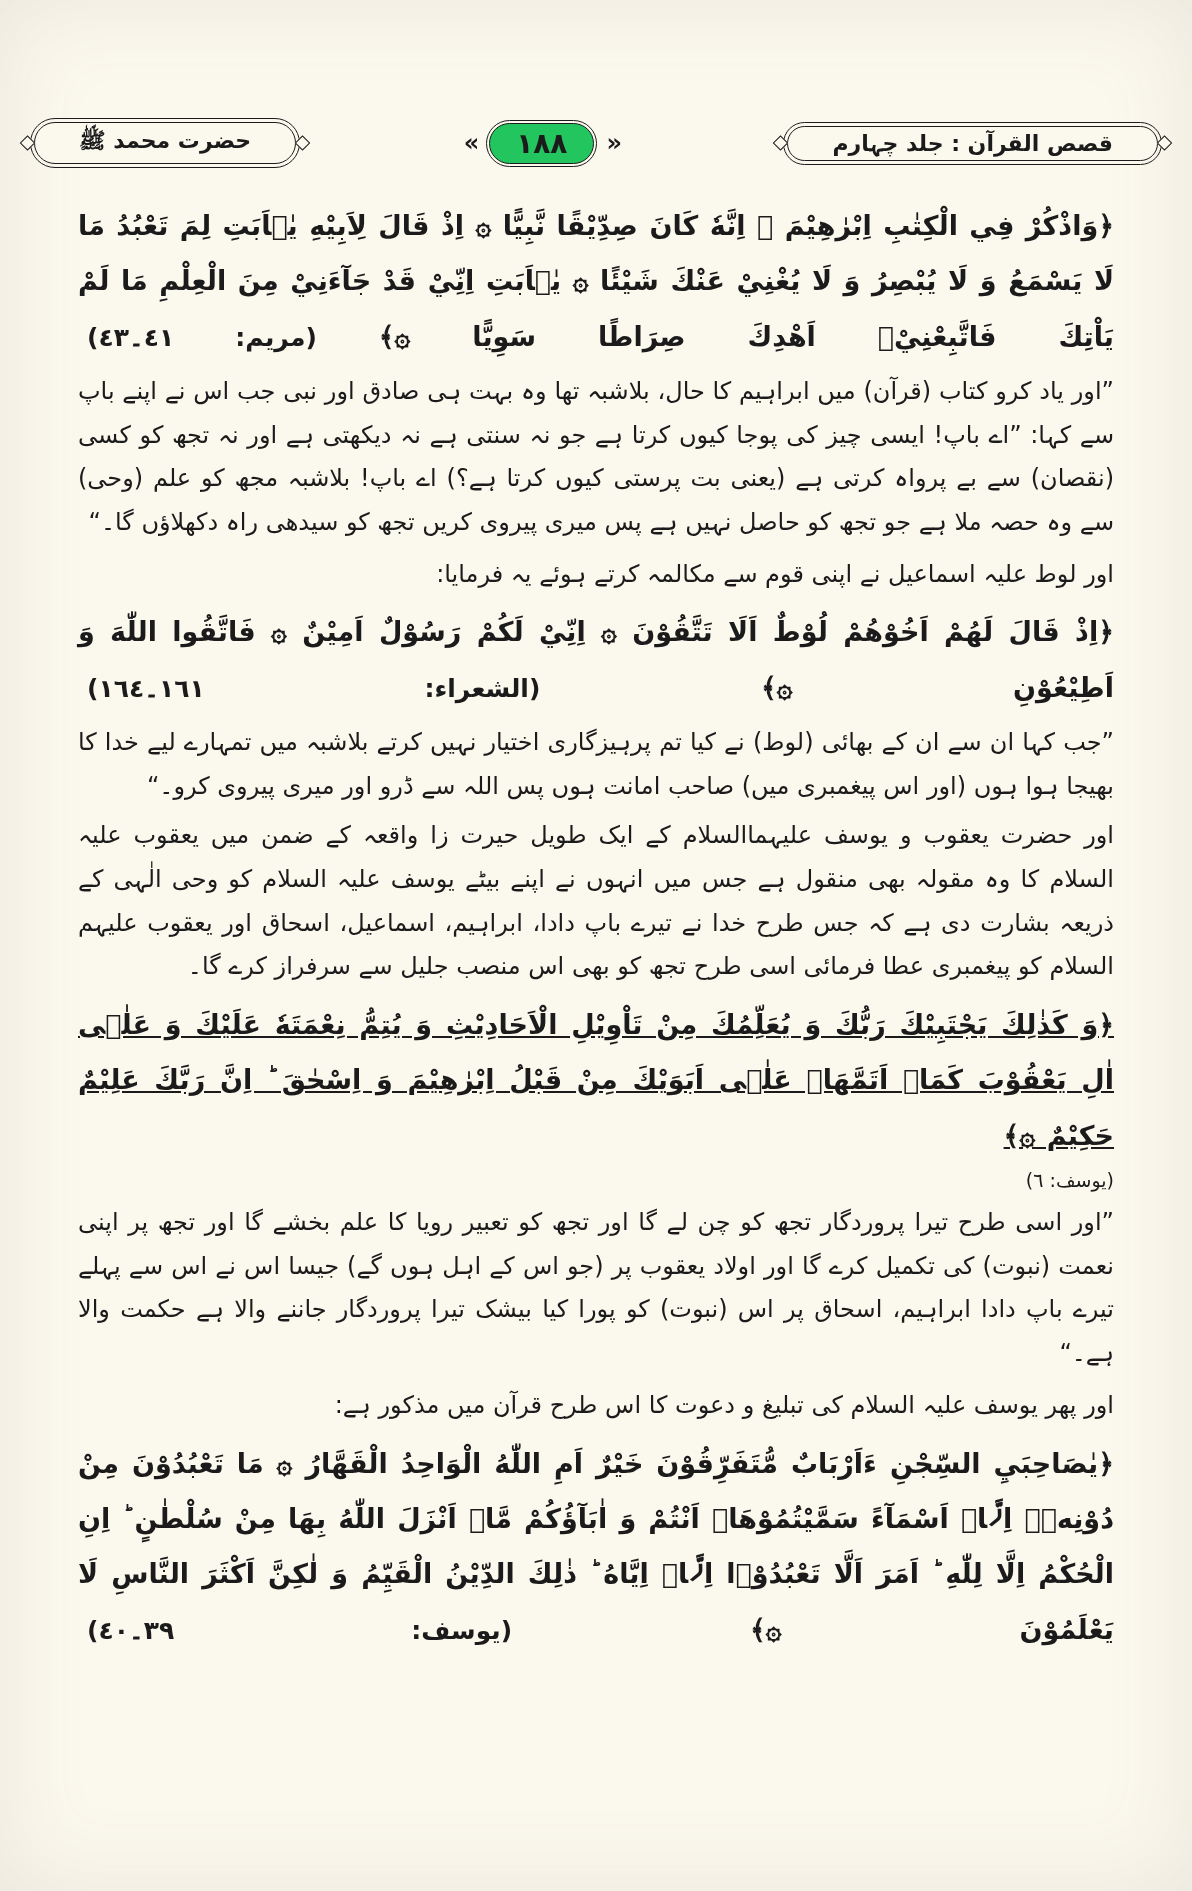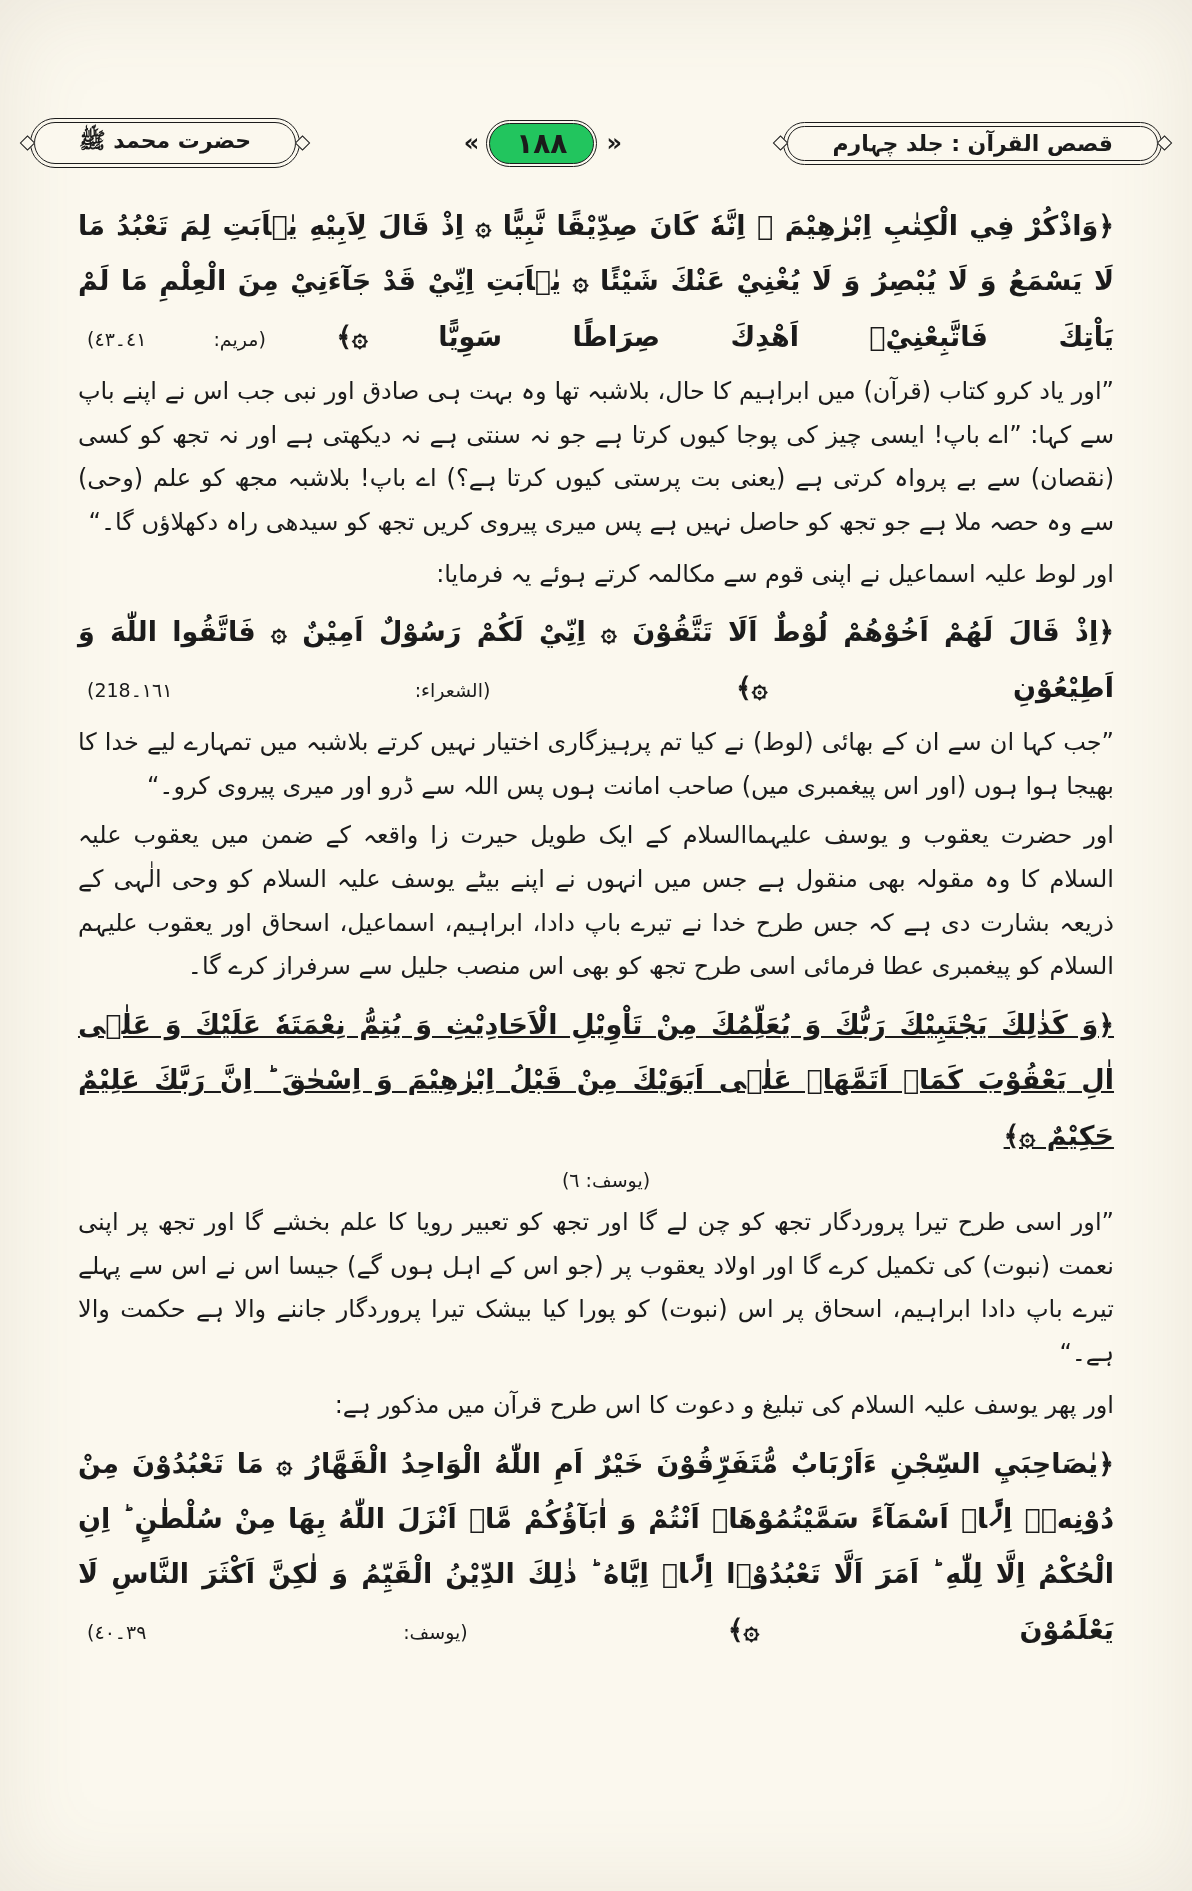--- a/index.html
+++ b/index.html
@@ -98,29 +98,29 @@
     font-weight: bold;
     line-height: 2.05;
     text-align: justify;
     text-align-last: justify;
     margin: 8px 0 6px 0;
     word-spacing: 2px;
   }
   .arabic.last-loose { text-align-last: right; text-decoration: underline; }
 
   .ref {
-    font-size: 19px;
-    font-weight: normal;
+    font-size: 25px;
+    font-weight: bold;
     white-space: nowrap;
     margin-left: 9px;
   }
 
   .ref-line {
     font-size: 19px;
-    text-align: center;
+    text-align: right;
     margin: 0 0 10px 20px;
   }
 
   .urdu {
     font-size: 24px;
     line-height: 1.82;
     text-align: justify;
     margin: 6px 0;
   }
 
@@ -158,21 +158,21 @@
   </header>
 
   <main class="content">
 
     <p class="arabic"><span>﴿وَاذْكُرْ فِي الْكِتٰبِ اِبْرٰهِيْمَ ۚ اِنَّهٗ كَانَ صِدِّيْقًا نَّبِيًّا ۞ اِذْ قَالَ لِاَبِيْهِ يٰۤاَبَتِ لِمَ تَعْبُدُ مَا لَا يَسْمَعُ وَ لَا يُبْصِرُ وَ لَا يُغْنِيْ عَنْكَ شَيْئًا ۞ يٰۤاَبَتِ اِنِّيْ قَدْ جَآءَنِيْ مِنَ الْعِلْمِ مَا لَمْ يَاْتِكَ فَاتَّبِعْنِيْۤ اَهْدِكَ صِرَاطًا سَوِيًّا ۞﴾</span> <span class="ref">(مريم: ٤١۔٤٣)</span></p>
 
     <p class="urdu">”اور یاد کرو کتاب (قرآن) میں ابراہیم کا حال، بلاشبہ تھا وہ بہت ہی صادق اور نبی جب اس نے اپنے باپ سے کہا: ”اے باپ! ایسی چیز کی پوجا کیوں کرتا ہے جو نہ سنتی ہے نہ دیکھتی ہے اور نہ تجھ کو کسی (نقصان) سے بے پرواہ کرتی ہے (یعنی بت پرستی کیوں کرتا ہے؟) اے باپ! بلاشبہ مجھ کو علم (وحی) سے وہ حصہ ملا ہے جو تجھ کو حاصل نہیں ہے پس میری پیروی کریں تجھ کو سیدھی راہ دکھلاؤں گا۔“</p>
 
     <p class="urdu intro">اور لوط علیہ اسماعیل نے اپنی قوم سے مکالمہ کرتے ہوئے یہ فرمایا:</p>
 
-    <p class="arabic"><span>﴿اِذْ قَالَ لَهُمْ اَخُوْهُمْ لُوْطٌ اَلَا تَتَّقُوْنَ ۞ اِنِّيْ لَكُمْ رَسُوْلٌ اَمِيْنٌ ۞ فَاتَّقُوا اللّٰهَ وَ اَطِيْعُوْنِ ۞﴾</span> <span class="ref">(الشعراء: ١٦١۔218)</span></p>
+    <p class="arabic"><span>﴿اِذْ قَالَ لَهُمْ اَخُوْهُمْ لُوْطٌ اَلَا تَتَّقُوْنَ ۞ اِنِّيْ لَكُمْ رَسُوْلٌ اَمِيْنٌ ۞ فَاتَّقُوا اللّٰهَ وَ اَطِيْعُوْنِ ۞﴾</span> <span class="ref">(الشعراء: ١٦١۔١٦٤)</span></p>
 
     <p class="urdu">”جب کہا ان سے ان کے بھائی (لوط) نے کیا تم پرہیزگاری اختیار نہیں کرتے بلاشبہ میں تمہارے لیے خدا کا بھیجا ہوا ہوں (اور اس پیغمبری میں) صاحب امانت ہوں پس اللہ سے ڈرو اور میری پیروی کرو۔“</p>
 
     <p class="urdu">اور حضرت یعقوب و یوسف علیہماالسلام کے ایک طویل حیرت زا واقعہ کے ضمن میں یعقوب علیہ السلام کا وہ مقولہ بھی منقول ہے جس میں انہوں نے اپنے بیٹے یوسف علیہ السلام کو وحی الٰہی کے ذریعہ بشارت دی ہے کہ جس طرح خدا نے تیرے باپ دادا، ابراہیم، اسماعیل، اسحاق اور یعقوب علیہم السلام کو پیغمبری عطا فرمائی اسی طرح تجھ کو بھی اس منصب جلیل سے سرفراز کرے گا۔</p>
 
     <p class="arabic last-loose">﴿وَ كَذٰلِكَ يَجْتَبِيْكَ رَبُّكَ وَ يُعَلِّمُكَ مِنْ تَاْوِيْلِ الْاَحَادِيْثِ وَ يُتِمُّ نِعْمَتَهٗ عَلَيْكَ وَ عَلٰۤى اٰلِ يَعْقُوْبَ كَمَاۤ اَتَمَّهَاۤ عَلٰۤى اَبَوَيْكَ مِنْ قَبْلُ اِبْرٰهِيْمَ وَ اِسْحٰقَ ؕ اِنَّ رَبَّكَ عَلِيْمٌ حَكِيْمٌ ۞﴾</p>
 
     <p class="ref-line">(يوسف: ٦)</p>
 
     <p class="urdu">”اور اسی طرح تیرا پروردگار تجھ کو چن لے گا اور تجھ کو تعبیر رویا کا علم بخشے گا اور تجھ پر اپنی نعمت (نبوت) کی تکمیل کرے گا اور اولاد یعقوب پر (جو اس کے اہل ہوں گے) جیسا اس نے اس سے پہلے تیرے باپ دادا ابراہیم، اسحاق پر اس (نبوت) کو پورا کیا بیشک تیرا پروردگار جاننے والا ہے حکمت والا ہے۔“</p>

